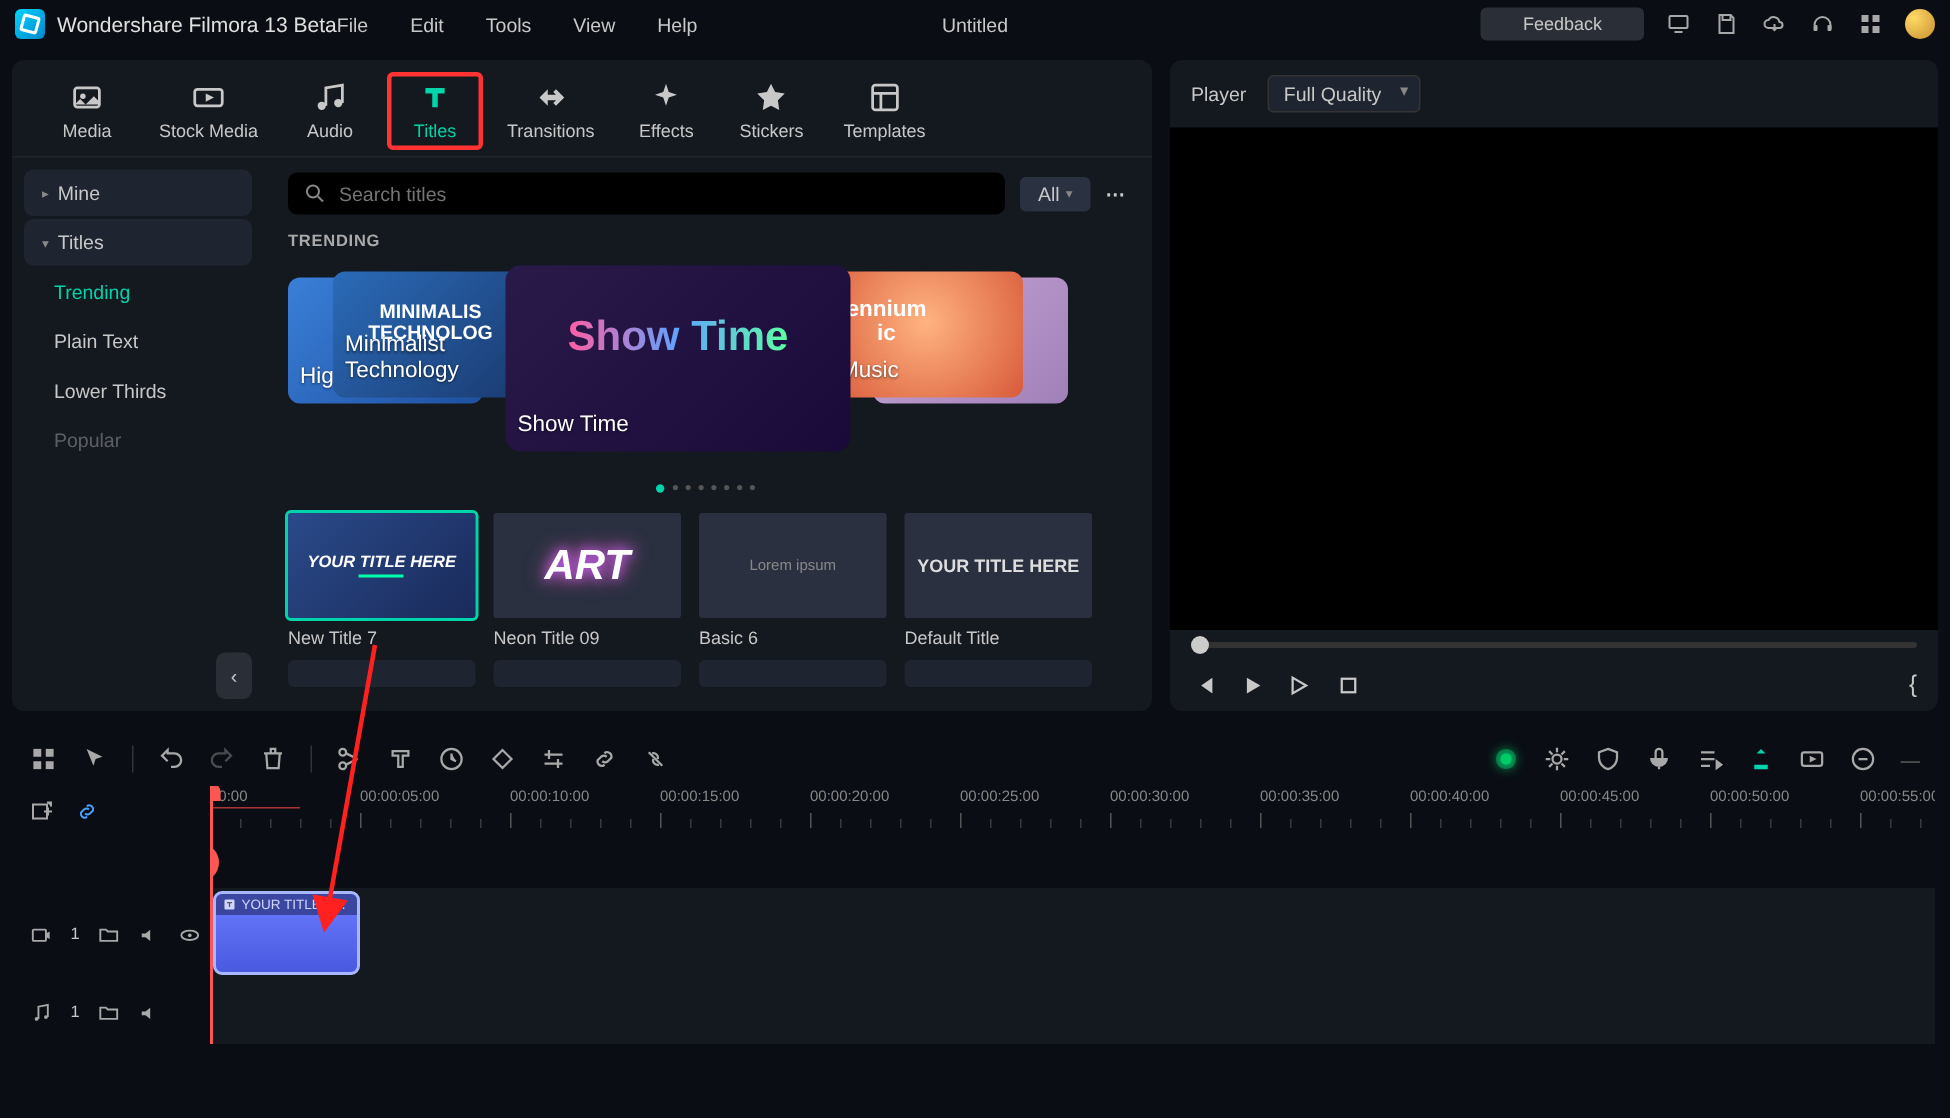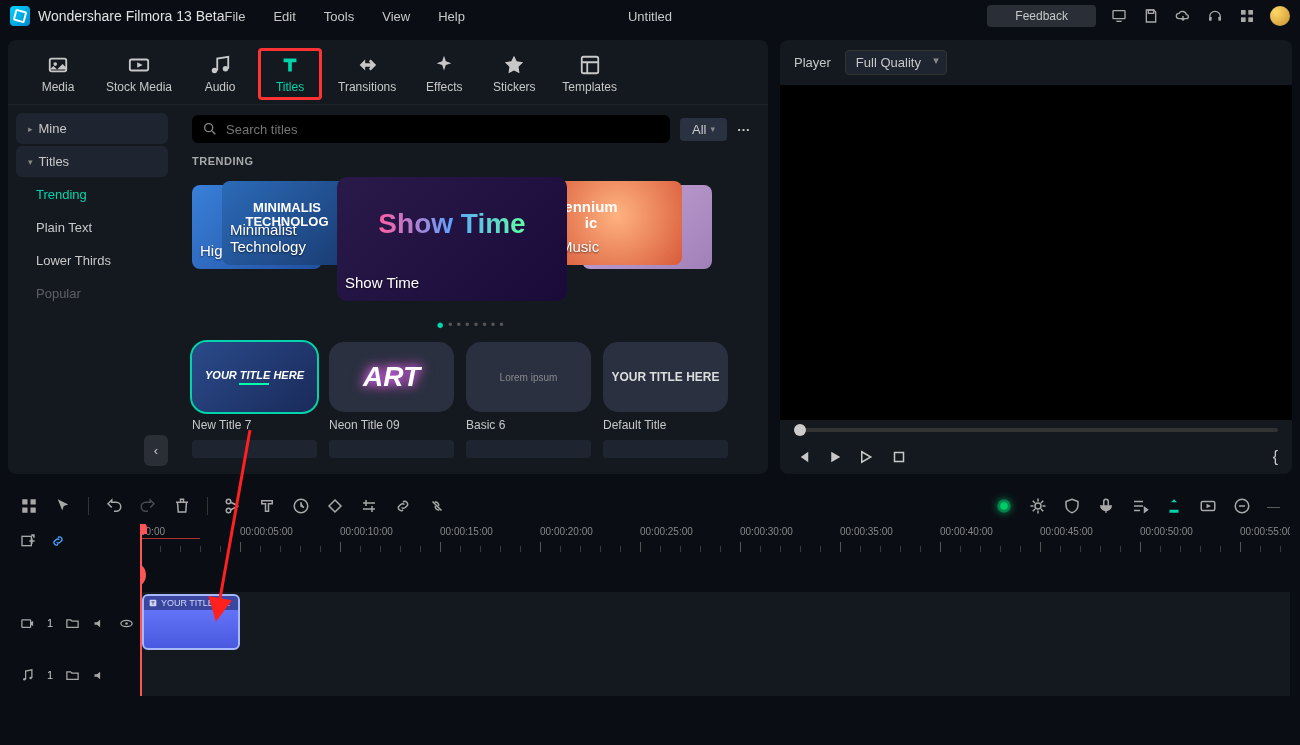--- a/index.html
+++ b/index.html
@@ -59,21 +59,21 @@
 .feat-card.c4 { background: radial-gradient(circle at 50% 40%, #ffb380, #d85a3a); margin-left:-15px; margin-top:4px; z-index:2; }
 .feat-card.c5 { background: linear-gradient(135deg,#c8a8d8,#a080b8); margin-left:-100px; margin-top:8px; }
 .feat-label { position:absolute; bottom:10px; left:8px; font-size:15px; color:#fff; text-shadow:0 1px 2px rgba(0,0,0,.6); }
 .feat-title-big { position:absolute; top:40%; left:50%; transform:translate(-50%,-50%); font-size:16px; font-weight:700; color:#fff; text-align:center; line-height:1.1; }
 .showtime { font-size:28px; font-weight:800; background:linear-gradient(90deg,#ff5ea3,#5ea3ff,#5effa3); -webkit-background-clip:text; background-clip:text; color:transparent; position:absolute; top:38%; left:50%; transform:translate(-50%,-50%); white-space:nowrap; }
 .dots-row { text-align:center; margin-top:-8px; margin-bottom:10px; color:#555; letter-spacing:4px; }
 .dots-row .active-dot { color:#00d4aa; }
 
 .grid-row { display:flex; gap:12px; }
 .grid-card { width:125px; }
-.gc-thumb { height:70px; background:#2a3040; border-radius:15px; display:flex; align-items:center; justify-content:center; font-size:10px; color:#888; position:relative; }
+.gc-thumb { height:70px; background:#2a3040; border-radius:2px; display:flex; align-items:center; justify-content:center; font-size:10px; color:#888; position:relative; }
 .gc-thumb.active { outline:2px solid #00d4aa; }
 .gc-thumb.t1 { background:linear-gradient(135deg,#2a4a8a,#1a2a5a); }
 .gc-thumb.t1::after { content:""; }
 .yth { font-style:italic; font-weight:700; font-size:11px; color:#fff; }
 .yth::after{ content:""; display:block; width:30px; height:2px; background:#00ffaa; margin:2px auto 0; }
 .art-text { font-size:28px; font-weight:700; font-style:italic; color:#fff; text-shadow: 0 0 8px #c060ff, 0 0 14px #ff60c0; }
 .gc-label { font-size:12px; margin-top:6px; }
 .grid-row2 { display:flex; gap:12px; margin-top:8px; }
 .gc-skel { width:125px; height:18px; background:#1f2530; border-radius:4px; }
 

